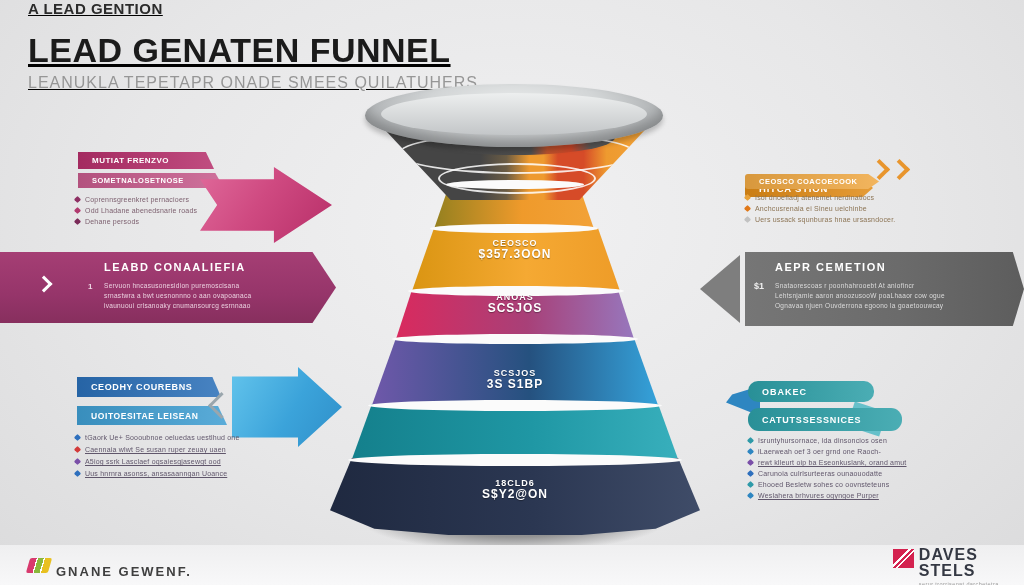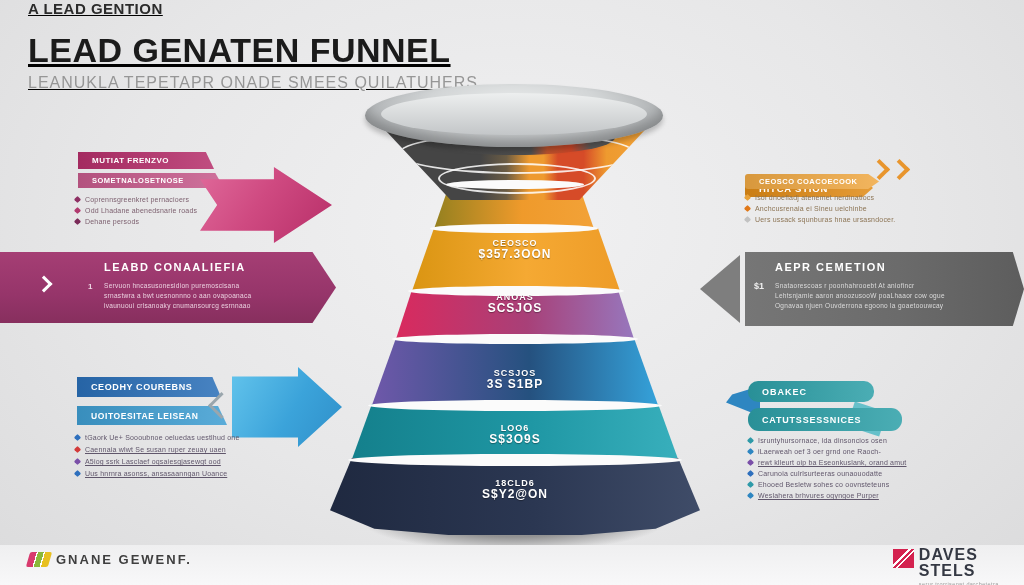--- a/index.html
+++ b/index.html
@@ -108,21 +108,21 @@
   .rb-b1{left:748px;top:381px;width:112px;height:21px;font-size:9px;letter-spacing:1px;border-radius:10px;}
   .rb-b2{left:748px;top:408px;width:140px;height:23px;font-size:9px;letter-spacing:.8px;border-radius:11px;}
   .rb-list{left:748px;top:437px;width:245px;}
   .rb-list li{margin-bottom:4px;}
   
   .bstrip{position:absolute;left:0;bottom:0;width:100%;height:40px;
     background:linear-gradient(180deg,#efeff0,#f8f8f9);}
   .fleft{position:absolute;left:28px;top:552px;display:flex;align-items:center;gap:6px;}
   .fleft .flag{width:22px;height:15px;transform:skewX(-16deg);border-radius:2px;
     background:linear-gradient(90deg,#d83a6e 0 30%,#fff 30% 36%,#8ab83a 36% 62%,#fff 62% 68%,#e8c020 68%);}
-  .fleft .fname{font-size:13px;font-weight:bold;color:#3f3f3f;letter-spacing:2px;}
+  .fleft .fname{font-size:13px;font-weight:bold;color:#3f3f3f;letter-spacing:2px;margin-top:12px;}
   .fright{position:absolute;left:893px;top:547px;display:flex;align-items:flex-start;gap:5px;}
   .fright .rlogo{width:24px;height:19px;margin-top:2px;
     background:linear-gradient(135deg,#d4224f 40%,#fff 40% 46%,#d4224f 46% 55%,#fff 55% 60%,#d4224f 60%);}
   .fright .rname{font-size:16px;font-weight:bold;color:#343843;letter-spacing:1px;line-height:1;}
   .fright .rtag{font-size:5.5px;color:#9a9a9a;letter-spacing:.4px;margin-top:2px;}
 </style>
 </head>
 <body>
 
 <div id="canvas">
@@ -165,24 +165,20 @@
       <div class="l2">$357.3OON</div>
     </div>
     <div class="slabel sl2">
       <div class="l1">ANOAS</div>
       <div class="l2">SCSJOS</div>
     </div>
     <div class="slabel sl3">
       <div class="l1">SCSJOS</div>
       <div class="l2">3S S1BP</div>
     </div>
-    <div class="slabel sl4">
-      <div class="l1">LOO6</div>
-      <div class="l2">S$3O9S</div>
-    </div>
     <div class="slabel sl5">
       <div class="l1">18CLD6</div>
       <div class="l2">S$Y2@ON</div>
     </div>
   </div>
 
   <div class="banner cut lt-b1" style="--ac: #b62f6b;">MUTIAT FRENZVO</div>
   <div class="banner cut lt-b2" style="--ac: #c75b8c;">SOMETNALOSETNOSE</div>
   <div class="lt-arrow"></div>
   <ul class="blist lt-list">

